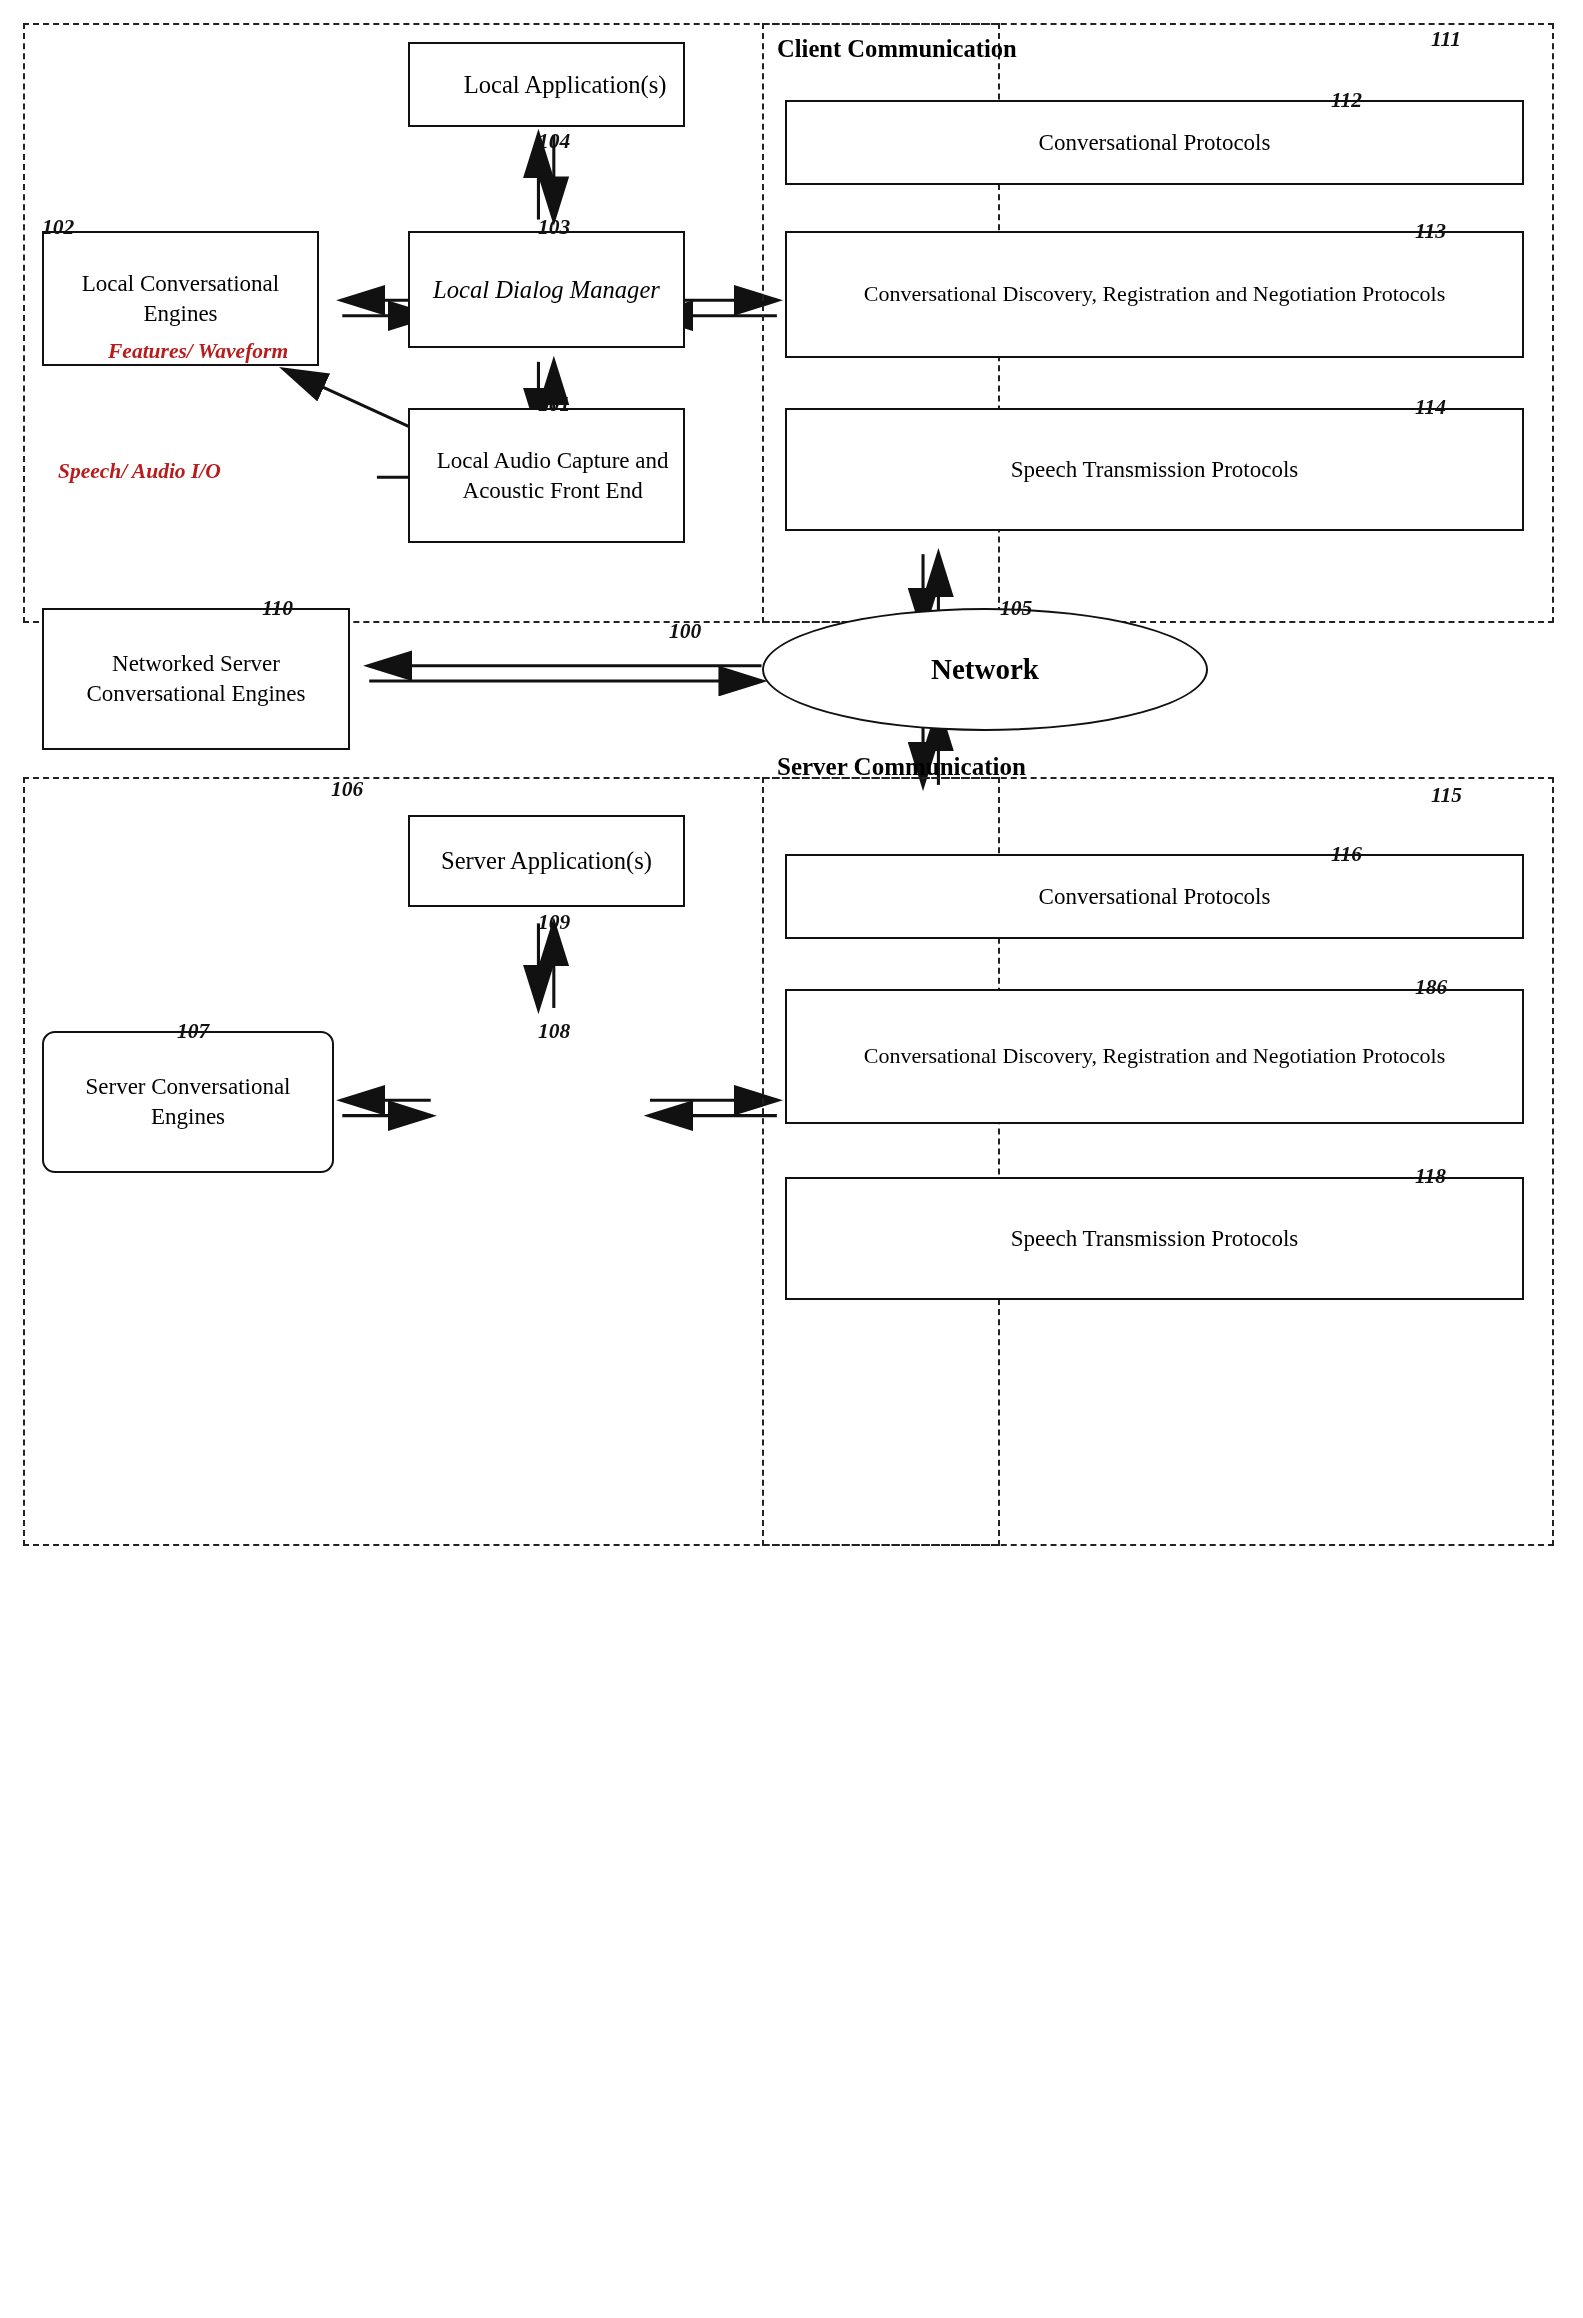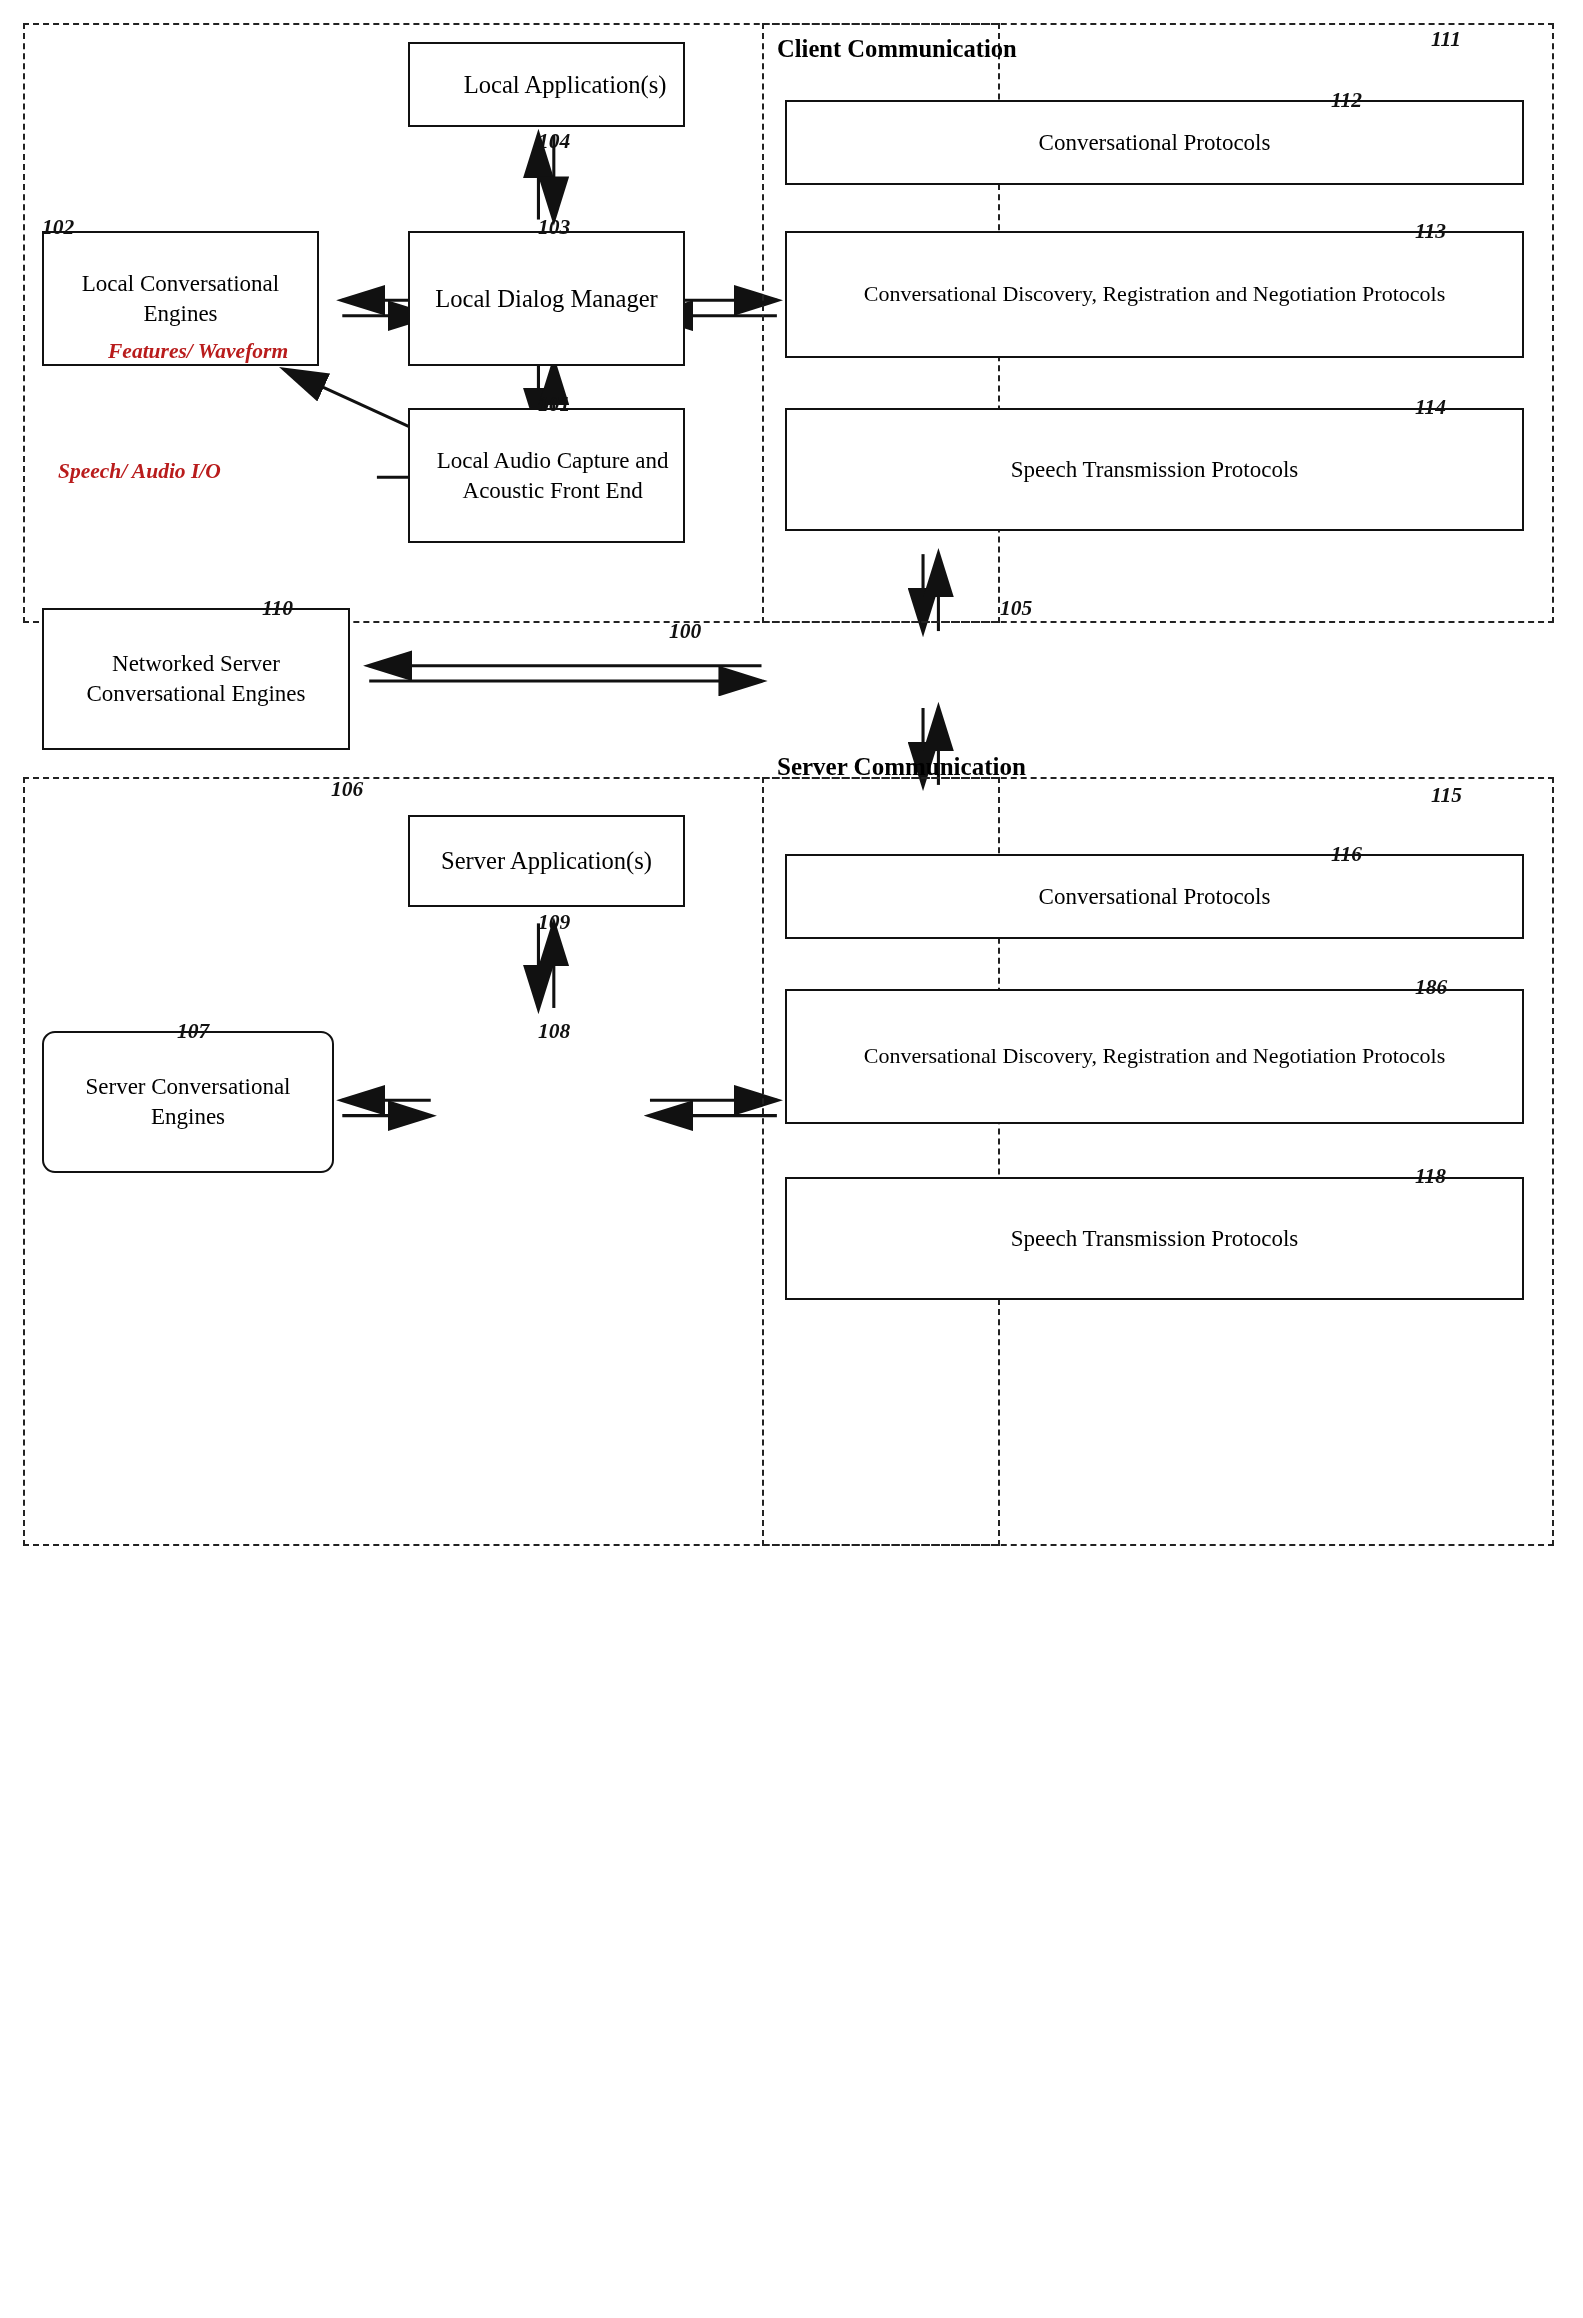--- a/index.html
+++ b/index.html
@@ -156,21 +156,21 @@
   <div class="solid-box" style="left:408px; top:42px; width:277px; height:85px; font-size:24.6px;padding-left:48px;">
     <span>Local Application(s)</span>
   </div>
   <div class="label-num" style="left:538px; top:129px;">104</div>
 
   <div class="solid-box" style="left:42px; top:231px; width:277px; height:135px; font-size:23px;">
     <span>Local Conversational Engines</span>
   </div>
   <div class="label-num" style="left:42px; top:215px;">102</div>
 
-  <div class="solid-box" style="left:408px; top:231px; width:277px; height:135px; font-size:24.6px;">
+  <div class="solid-box" style="left:408px; top:231px; width:277px; height:117px; font-size:24.6px;font-style:italic;">
     <span>Local Dialog Manager</span>
   </div>
   <div class="label-num" style="left:538px; top:215px;">103</div>
 
   <div class="italic-label" style="left:108px; top:338px; font-size:21.5px;">
     <span>Features/
 Waveform</span>
   </div>
 
   <div class="solid-box" style="left:408px; top:408px; width:277px; height:135px; font-size:23px;padding-left:23px;">
@@ -198,20 +198,23 @@
   <div class="solid-box" style="left:785px; top:231px; width:739px; height:127px; font-size:22px;">
     <span>Conversational Discovery, Registration and Negotiation Protocols</span>
   </div>
   <div class="label-num" style="left:1415px; top:219px;">113</div>
 
   <div class="solid-box" style="left:785px; top:408px; width:739px; height:123px; font-size:23px;">
     <span>Speech Transmission Protocols</span>
   </div>
   <div class="label-num" style="left:1415px; top:395px;">114</div>
 
+  <div class="ellipse" style="left:762px; top:608px; width:446px; height:123px;">
+    <span style="font-size:29px; font-weight:bold;">Network</span>
+  </div>
   <div class="label-num" style="left:1000px; top:596px;">105</div>
 
   <div class="solid-box" style="left:42px; top:608px; width:308px; height:142px; font-size:23px;">
     <span>Networked Server Conversational Engines</span>
   </div>
   <div class="label-num" style="left:262px; top:596px;">110</div>
 
   <div class="dashed-region" style="left:23px; top:777px; width:977px; height:769px;">
   </div>
   <div class="label-num" style="left:331px; top:777px;">106</div>

